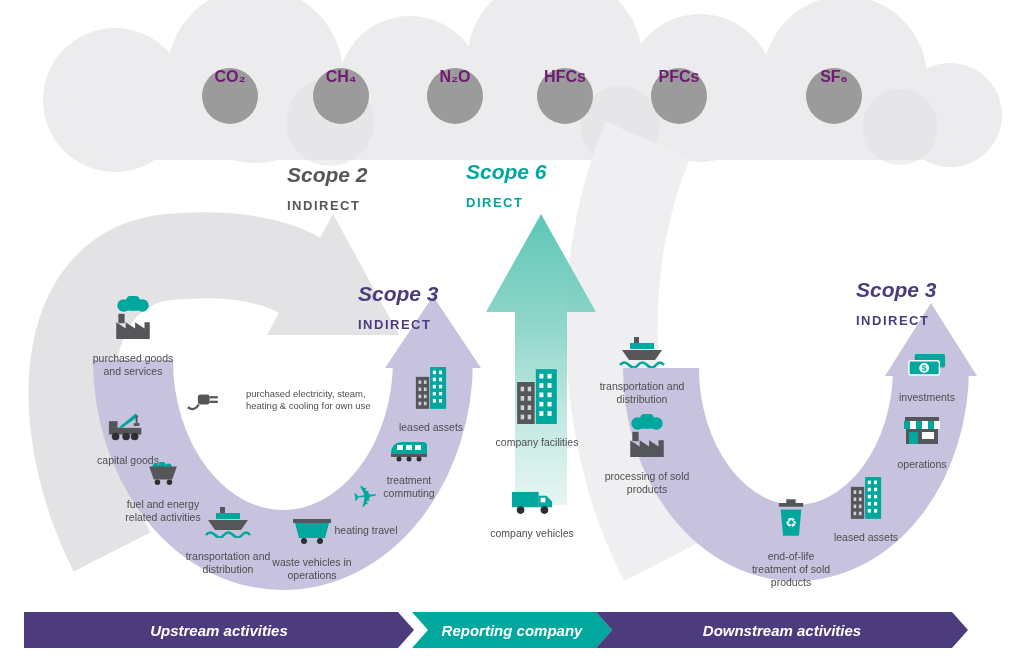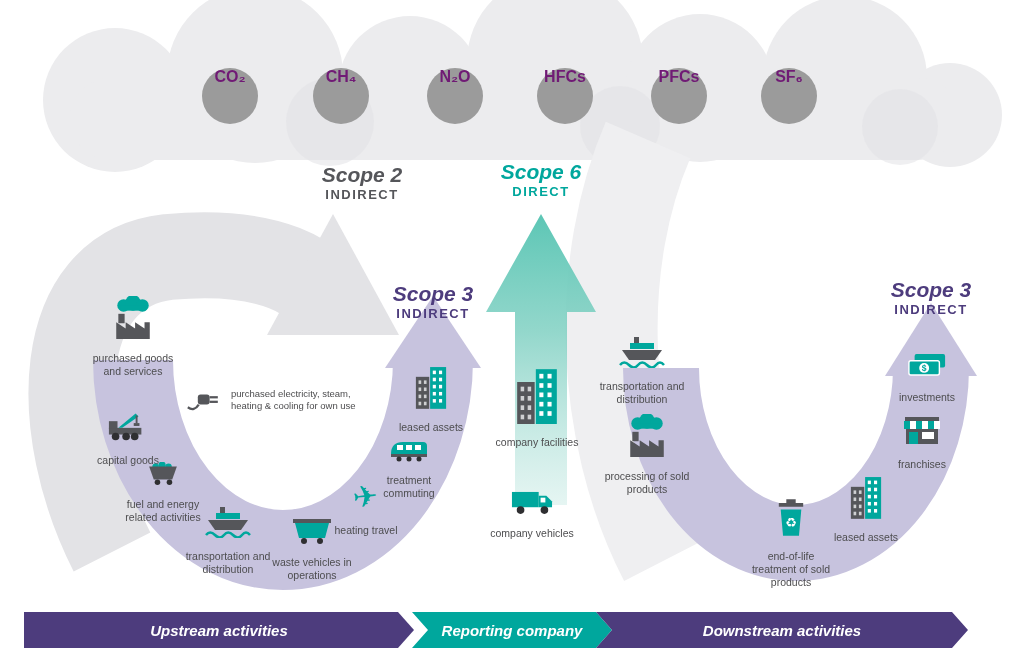--- a/index.html
+++ b/index.html
@@ -2,29 +2,29 @@
 <html><head>
 <meta charset="utf-8">
 <style>
   *{margin:0;padding:0;box-sizing:border-box}
   html,body{background:#ffffff}
   body{font-family:"Liberation Sans","DejaVu Sans",sans-serif;}
   .stage{position:relative;width:1023px;height:656px;overflow:hidden;background:#ffffff}
   .bg{position:absolute;left:0;top:0;z-index:0}
   .gas{position:absolute;width:56px;height:56px;border-radius:50%;background:#9b9b9b;color:#701a75;
        display:flex;align-items:flex-start;justify-content:center;font-weight:bold;font-size:16px;z-index:1}
-  .scope{position:absolute;width:150px;text-align:center;z-index:2}
+  .scope{position:absolute;width:150px;text-align:left;z-index:2}
   .scope .t{font-style:italic;font-weight:bold;font-size:21px}
-  .scope .s{font-weight:bold;font-size:13px;letter-spacing:1.5px;margin-top:0}
+  .scope .s{font-weight:bold;font-size:13px;letter-spacing:1.5px;margin-top:11px}
   .scope.gray .t,.scope.gray .s{color:#55565a}
   .scope.teal .t,.scope.teal .s{color:#00a79d}
   .scope.purple .t,.scope.purple .s{color:#4d3c7d}
   .item{position:absolute;width:90px;display:flex;flex-direction:column;align-items:center;gap:12px;z-index:2}
   .item .label{font-size:10.5px;line-height:1.25;color:#4d4d4f;text-align:center;font-weight:500}
-  .note{position:absolute;display:flex;align-items:center;gap:5px;z-index:2}
+  .note{position:absolute;display:flex;align-items:center;gap:20px;z-index:2}
   .note .label{font-size:9.5px;color:#4d4d4f;line-height:1.3;width:152px;text-align:left}
   .plane{font-size:30px;color:#00a79d;line-height:1;transform:rotate(-6deg)}
   .banner{position:absolute;top:612px;height:36px;color:#ffffff;display:flex;align-items:center;justify-content:center;
           font-weight:bold;font-style:italic;font-size:15px;z-index:2}
   .banner.purple{background:#4d3c7d}
   .banner.teal{background:#00a79d}
   .flat-left{clip-path:polygon(0 0,calc(100% - 16px) 0,100% 50%,calc(100% - 16px) 100%,0 100%)}
   .notched{clip-path:polygon(0 0,calc(100% - 16px) 0,100% 50%,calc(100% - 16px) 100%,0 100%,16px 50%)}
   .icon{display:block}
   .icon svg{display:block}
@@ -121,21 +121,21 @@
     </div>
   <div class="gas" style="left:427px;top:68px">
       <span>N₂O</span>
     </div>
   <div class="gas" style="left:537px;top:68px">
       <span>HFCs</span>
     </div>
   <div class="gas" style="left:651px;top:68px">
       <span>PFCs</span>
     </div>
-  <div class="gas" style="left:761px;top:68px">
+  <div class="gas" style="left:806px;top:68px">
       <span>SF₆</span>
     </div>
 
   <div class="scope gray" style="left:287px;top:163px">
     <div class="t">Scope 2</div>
     <div class="s">INDIRECT</div>
   </div>
   <div class="scope teal" style="left:466px;top:160px">
     <div class="t">Scope 6</div>
     <div class="s">DIRECT</div>
@@ -319,21 +319,21 @@
         <rect x="2" y="1" width="34" height="4" fill="#55565a"></rect>
         <rect x="1" y="5" width="36" height="8" fill="#00a79d"></rect>
         <rect x="7" y="5" width="6" height="8" fill="#ffffff"></rect>
           <rect x="19" y="5" width="6" height="8" fill="#ffffff"></rect>
           <rect x="31" y="5" width="6" height="8" fill="#ffffff"></rect>
         <rect x="3" y="13" width="32" height="15" fill="#55565a"></rect>
         <rect x="6" y="16" width="9" height="12" fill="#00a79d"></rect>
         <rect x="19" y="16" width="12" height="7" fill="#ffffff"></rect>
       </svg>
       </span>
-    <span class="label">franchises</span>
+    <span class="label">operations</span>
   </div>
 
   <div class="item" style="left:882px;top:352px">
     <span class="icon">
       <svg width="40" height="27" viewBox="0 0 42 28">
         <rect x="8" y="2" width="32" height="14" rx="2" fill="#00a79d"></rect>
         <rect x="2" y="9" width="32" height="15" rx="2" fill="#00a79d" stroke="#ffffff" stroke-width="1.5"></rect>
         <circle cx="18" cy="16.5" r="5.2" fill="#ffffff"></circle>
         <text x="18" y="20" font-size="9" font-weight="bold" fill="#00a79d" text-anchor="middle">$</text>
       </svg>

